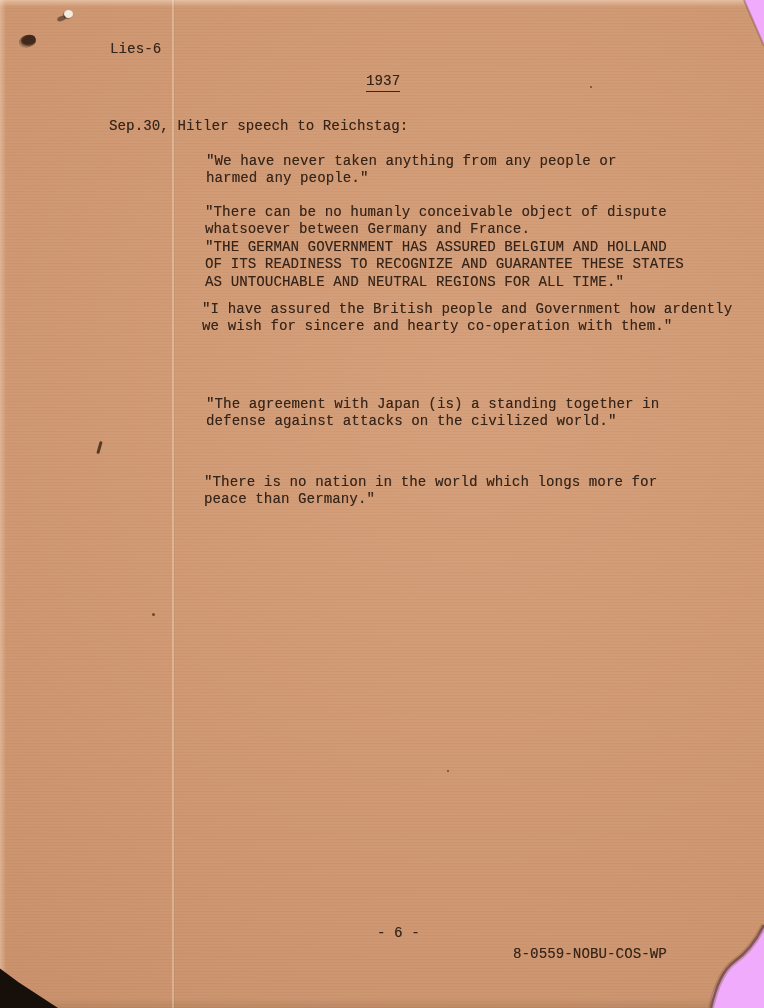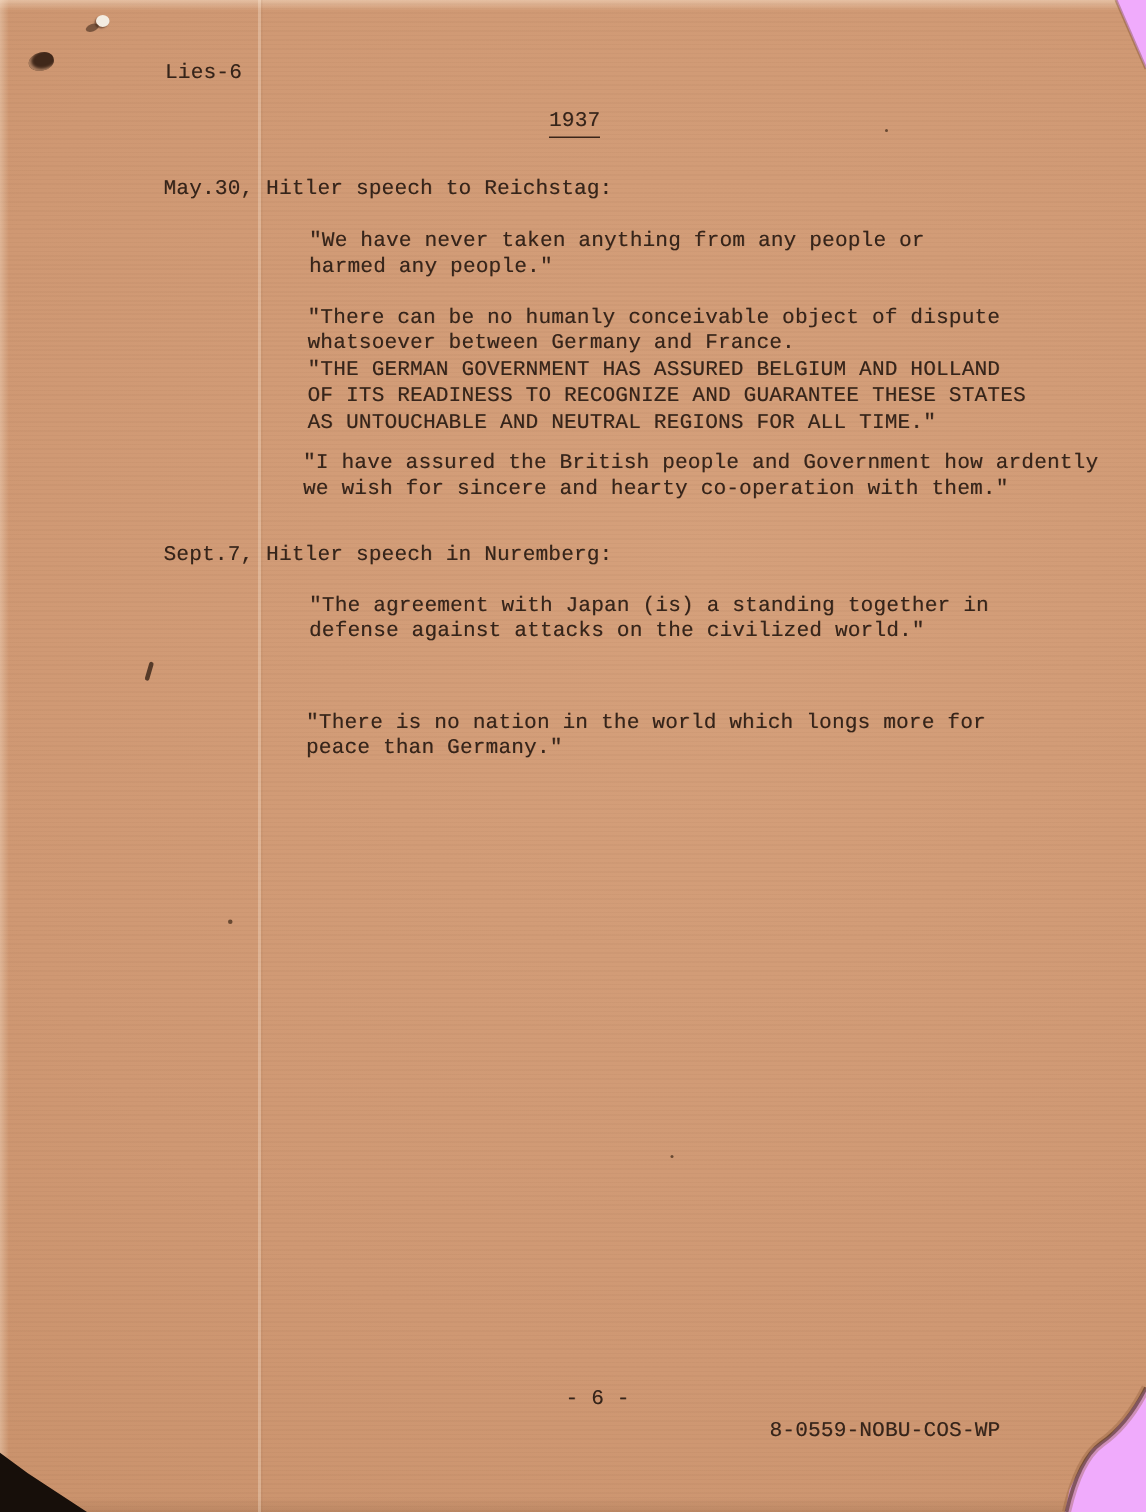--- a/index.html
+++ b/index.html
@@ -134,35 +134,34 @@
   <svg class="edges" width="764" height="1008" viewBox="0 0 764 1008">
     <path d="M 744 0 L 764 46" stroke="rgba(120,75,45,0.40)" stroke-width="2" fill="none"></path>
     <path d="M 764 925 C 756 941 747 953 734 962 C 723 970 716 986 711 1008" stroke="rgba(140,90,55,0.35)" stroke-width="6" fill="none"></path>
     <path d="M 764 925 C 756 941 747 953 734 962 C 723 970 716 986 711 1008" stroke="rgba(70,40,25,0.55)" stroke-width="2.5" fill="none"></path>
   </svg>
 
   <div class="txt" style="left:110px; top:41px;">Lies-6</div>
 
   <div class="txt year" style="left:366px; top:73px;text-align:center;">1937</div>
 
-  <div class="txt" style="left:109px; top:118px;">May.30, Hitler speech to Reichstag:</div>
+  <div class="txt" style="left:109px; top:118px;">Sep.30, Hitler speech to Reichstag:</div>
 
   <div class="txt" style="left:206px; top:153px;">"We have never taken anything from any people or
 harmed any people."</div>
 
   <div class="txt" style="left:205px; top:204px;">"There can be no humanly conceivable object of dispute
 whatsoever between Germany and France.
 "THE GERMAN GOVERNMENT HAS ASSURED BELGIUM AND HOLLAND
 OF ITS READINESS TO RECOGNIZE AND GUARANTEE THESE STATES
 AS UNTOUCHABLE AND NEUTRAL REGIONS FOR ALL TIME."</div>
 
   <div class="txt" style="left:202px; top:301px;">"I have assured the British people and Government how ardently
 we wish for sincere and hearty co-operation with them."</div>
 
-  <div class="txt" style="left:109px; top:362px;">Sept.7, Hitler speech in Nuremberg:</div>
 
   <div class="txt" style="left:206px; top:396px;">"The agreement with Japan (is) a standing together in
 defense against attacks on the civilized world."</div>
 
 
   <div class="txt" style="left:204px; top:474px;">"There is no nation in the world which longs more for
 peace than Germany."</div>
 
   <div class="txt" style="left:377px; top:925px;">- 6 -</div>
 

